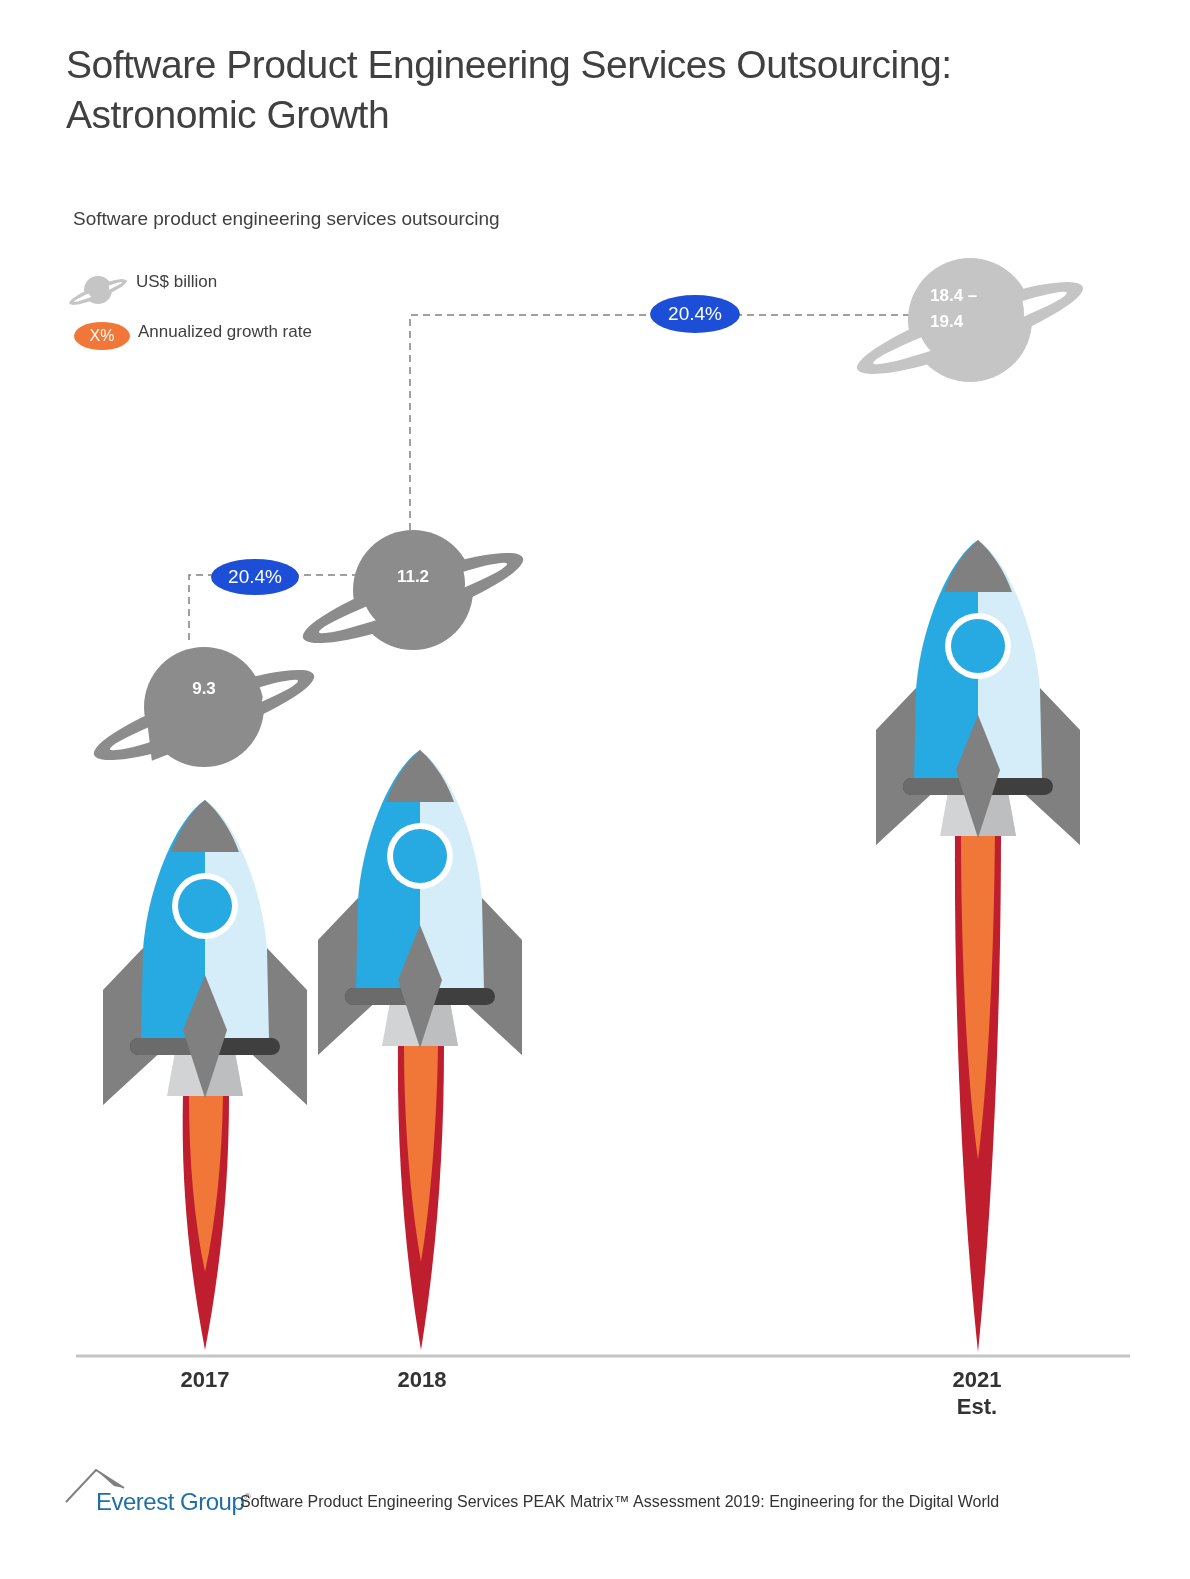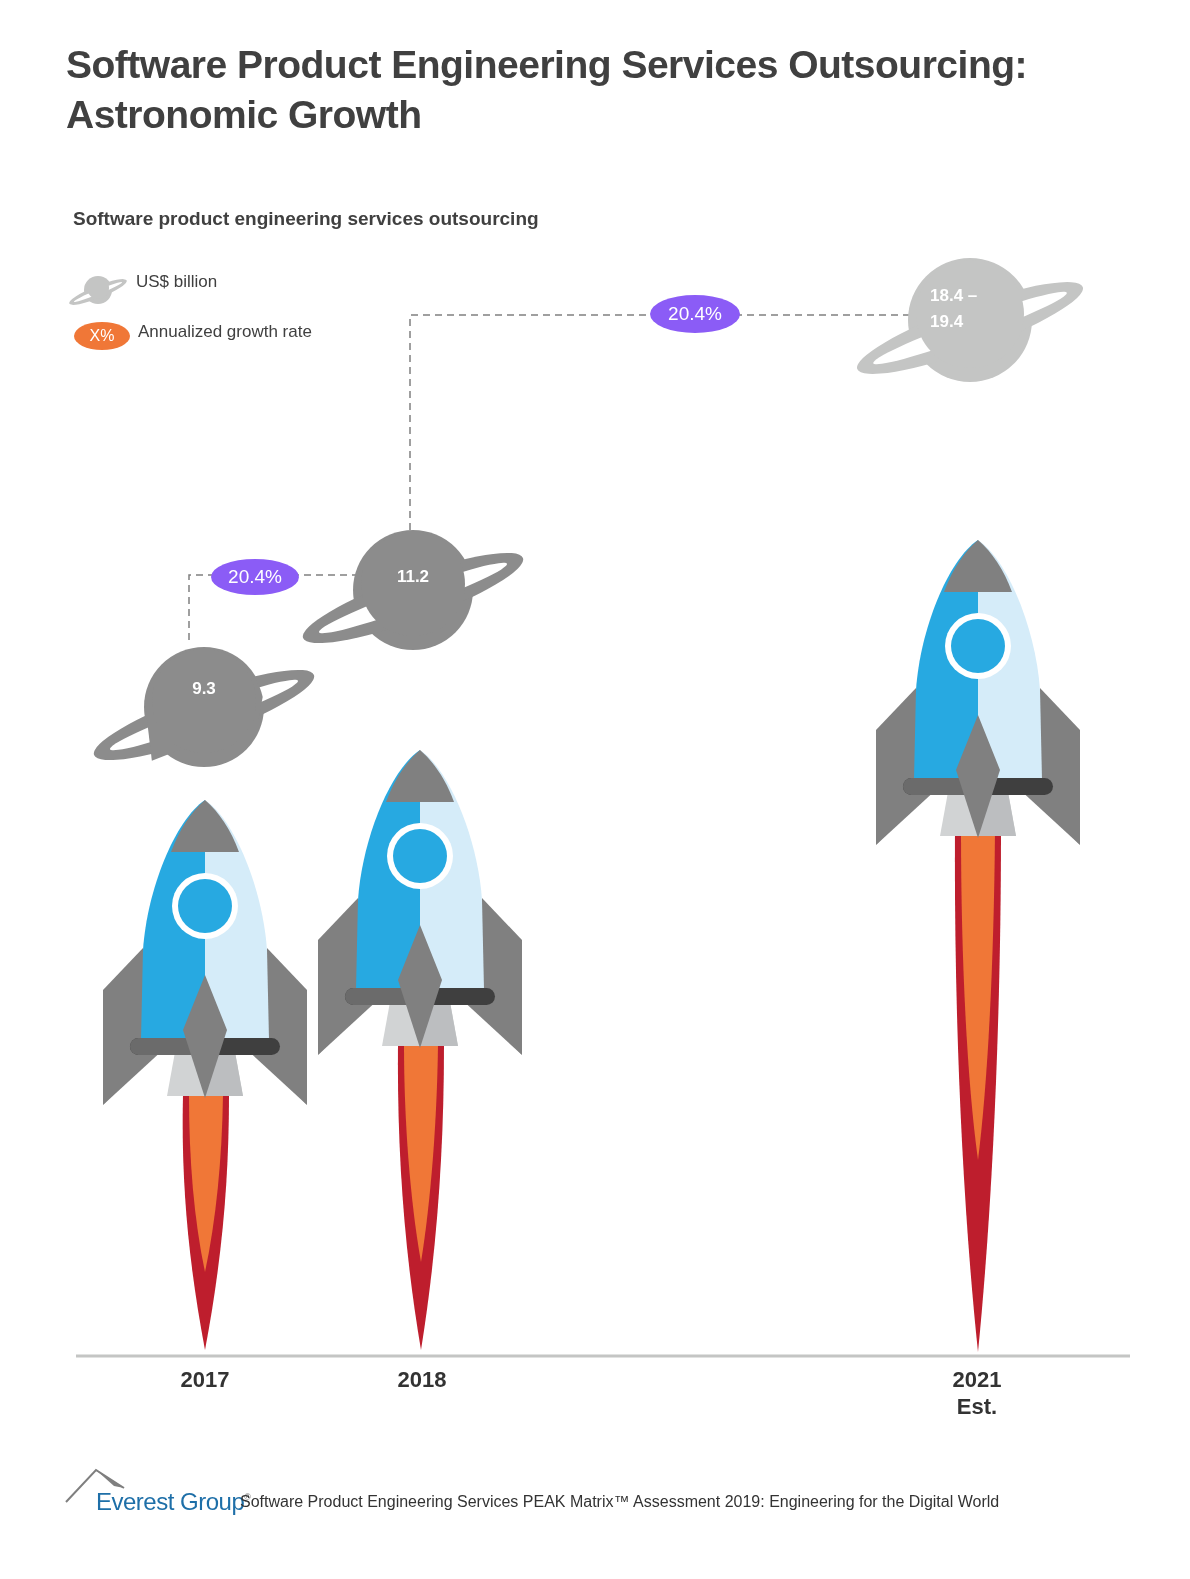--- a/index.html
+++ b/index.html
@@ -1,30 +1,30 @@
 <!DOCTYPE html>
 <html><head>
 <meta charset="utf-8">
 <style>
   html, body { margin: 0; padding: 0; background: #ffffff; }
   body { width: 1190px; height: 1579px; position: relative; overflow: hidden;
          font-family: "Liberation Sans", "DejaVu Sans", sans-serif; color: #3f3f3f; }
   .title { position: absolute; left: 66px; top: 40px; width: 1100px;
-           font-size: 39px; font-weight: bold; line-height: 50px; color: #404040;
+           font-size: 39px; font-weight: normal; line-height: 50px; color: #404040;
            letter-spacing: -0.5px; }
-  .subtitle { position: absolute; left: 73px; top: 208px; font-size: 19px; font-weight: bold; color: #404040; }
+  .subtitle { position: absolute; left: 73px; top: 208px; font-size: 19px; font-weight: normal; color: #404040; }
   .legend-row { position: absolute; left: 66px; display: flex; align-items: flex-start; font-size: 17px; color: #404040; }
   .legend-planet { top: 272px; }
   .legend-rate { top: 322px; }
   .legend-pill { display: inline-flex; align-items: center; justify-content: center; width: 56px; height: 28px;
                  border-radius: 50%; background: #f07737; color: #fff; font-size: 16px; margin-right: 8px; margin-left: 8px; }
   .chart-svg { position: absolute; left: 0; top: 0; }
   .val-label { position: absolute; color: #ffffff; font-weight: bold; font-size: 17px; text-align: center; line-height: 26px; }
   .rate-pill { position: absolute; display: flex; align-items: center; justify-content: center;
-               background: #8b5cf6; color: #fff; font-size: 19px; border-radius: 50%; }
+               background: #1d4ed8; color: #fff; font-size: 19px; border-radius: 50%; }
   .year-label { position: absolute; font-weight: bold; font-size: 22px; color: #333; text-align: center; width: 100px; line-height: 27px; }
   .footer { position: absolute; left: 64px; top: 1466px; width: 1100px; height: 60px; text-decoration: underline; }
   .footer-brand { position: absolute; left: 32px; top: 22px; font-size: 24px; color: #1e6fa8; letter-spacing: -0.5px; }
   .footer-brand sup { font-size: 9px; color: #777; vertical-align: top; position: relative; top: 4px; }
   .footer-text { position: absolute; left: 176px; top: 27px; font-size: 16px; color: #333; white-space: nowrap; }
 </style>
 </head>
 <body>
 
 <div class="title">

